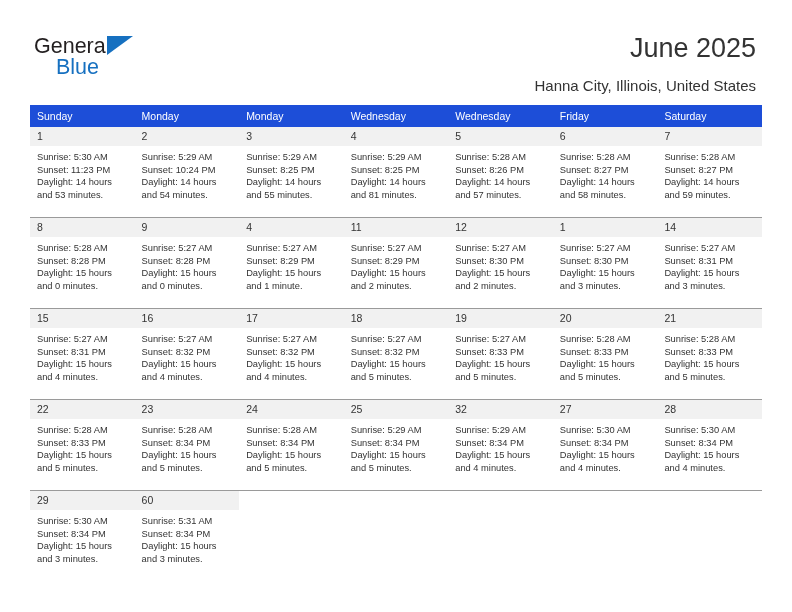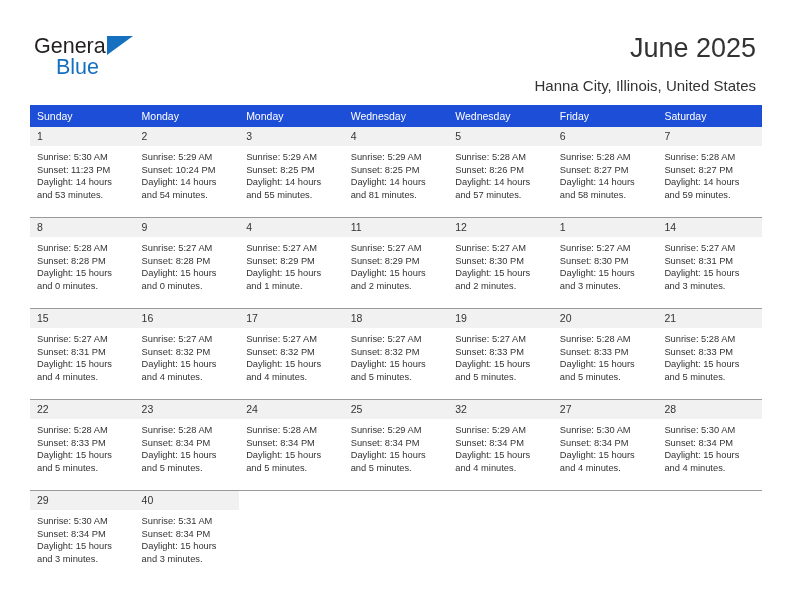--- a/index.html
+++ b/index.html
@@ -413,21 +413,21 @@
       <tr class="week-row">
         <td>
           <div class="daynum">29</div>
           <div class="cellbody">
             <div>Sunrise: 5:30 AM</div>
             <div>Sunset: 8:34 PM</div>
             <div class="daylight">Daylight: 15 hours and 3 minutes.</div>
           </div>
         </td>
         <td>
-          <div class="daynum">40</div>
+          <div class="daynum">60</div>
           <div class="cellbody">
             <div>Sunrise: 5:31 AM</div>
             <div>Sunset: 8:34 PM</div>
             <div class="daylight">Daylight: 15 hours and 3 minutes.</div>
           </div>
         </td>
         <td class="cell-empty">
           <div class="daynum empty"></div>
         </td>
         <td class="cell-empty">

